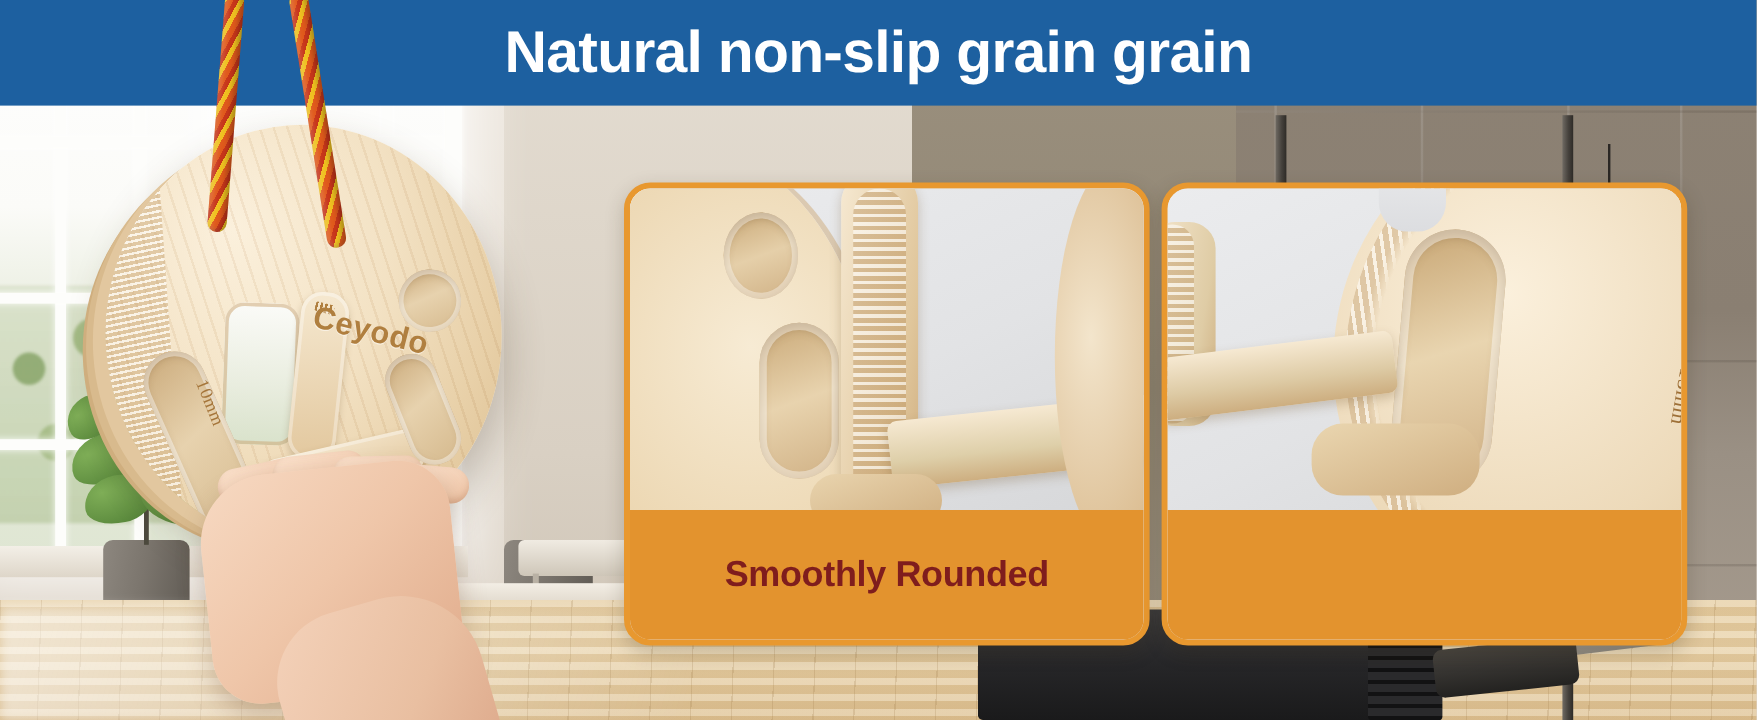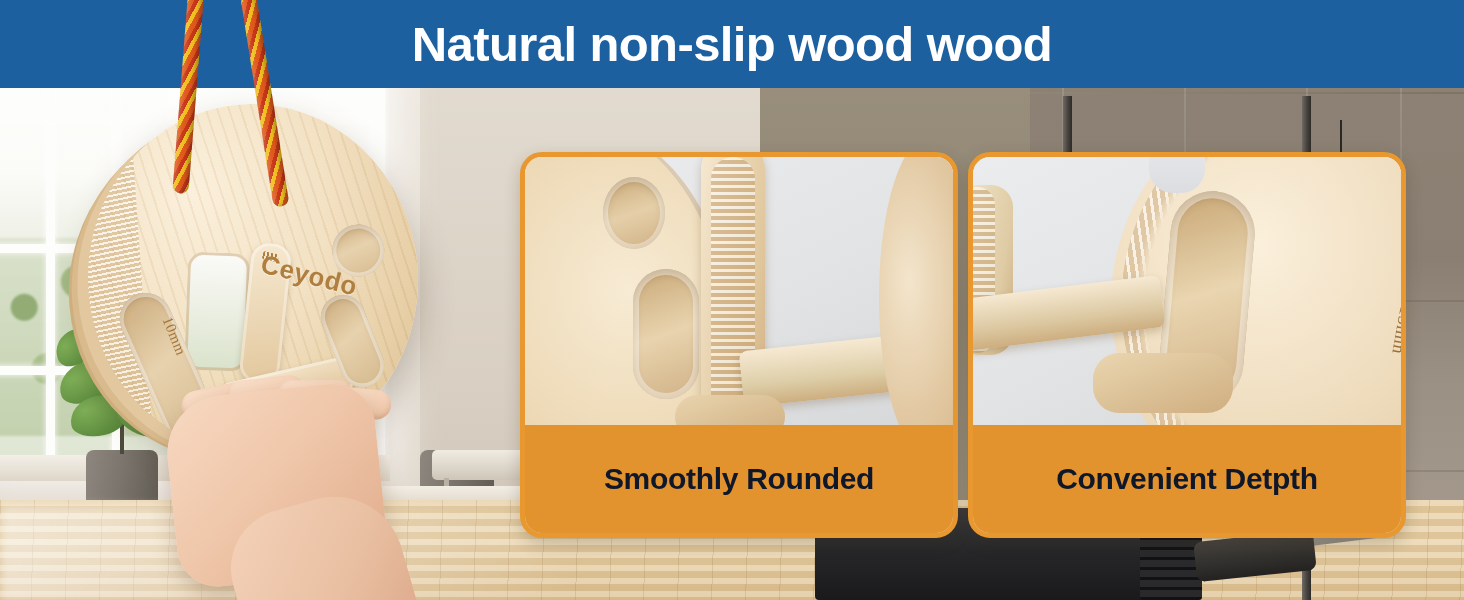--- a/index.html
+++ b/index.html
@@ -292,21 +292,21 @@
   }
   .card-1{left:520px;width:428px;}
   .card-2{left:968px;width:428px;}
   .card-photo{
     position:absolute;left:0;top:0;right:0;height:268px;
     background:linear-gradient(155deg,#ebecee 0%,#e2e3e5 55%,#d6d7d9 100%);
     overflow:hidden;
   }
   .card-caption{
     position:absolute;left:0;right:0;bottom:0;height:108px;
-    background:#e3932e;color:#0f172a;
+    background:#e3932e;color:#7f1d1d;
     display:flex;align-items:center;justify-content:center;text-align:left;
     font-size:30px;font-weight:bold;line-height:1.08;letter-spacing:-.3px;
     padding:0 10px;box-sizing:border-box;
   }
 
   
   .c1-arc{
     position:absolute;left:-130px;top:-40px;width:330px;height:430px;
     border-radius:50%;
     background:radial-gradient(ellipse at 70% 40%,#f7ebd4,#ead3ab 60%,#dbbd92 100%);
@@ -509,21 +509,21 @@
   <div class="hand">
     <div class="finger" style="left:16px;top:6px;width:74px;transform:rotate(-12deg)"></div>
     <div class="finger" style="left:62px;top:-2px;width:78px;transform:rotate(-6deg)"></div>
     <div class="finger" style="left:112px;top:0px;width:76px;transform:rotate(-1deg)"></div>
     <div class="finger" style="left:160px;top:8px;width:66px;transform:rotate(5deg)"></div>
     <div class="palm"></div>
     <div class="forearm"></div>
   </div>
 
   <div class="banner">
-    <div class="banner-title">Natural non-slip wood wood</div>
+    <div class="banner-title">Natural non-slip grain grain</div>
   </div>
 
   <div class="card card-1">
     <div class="card-photo">
       <div class="c1-arc"></div>
       <div class="c1-hole"></div>
       <div class="c1-slot"></div>
       <div class="c1-spine"></div>
       <div class="c1-ply"></div>
       <div class="c1-arm"></div>
@@ -545,18 +545,18 @@
       <div class="c2-slot">
         <div class="depth-15">15mm</div>
       </div>
       <div class="c2-left-col"></div>
       <div class="c2-left-ply"></div>
       <div class="c2-left-arm"></div>
       <div class="c2-lower"></div>
     </div>
     <div class="card-caption">
       <span>
-        <span>Convenient Detpth</span><br>
+        <br>
       </span>
     </div>
   </div>
 
 </div>
 
 </body></html>

